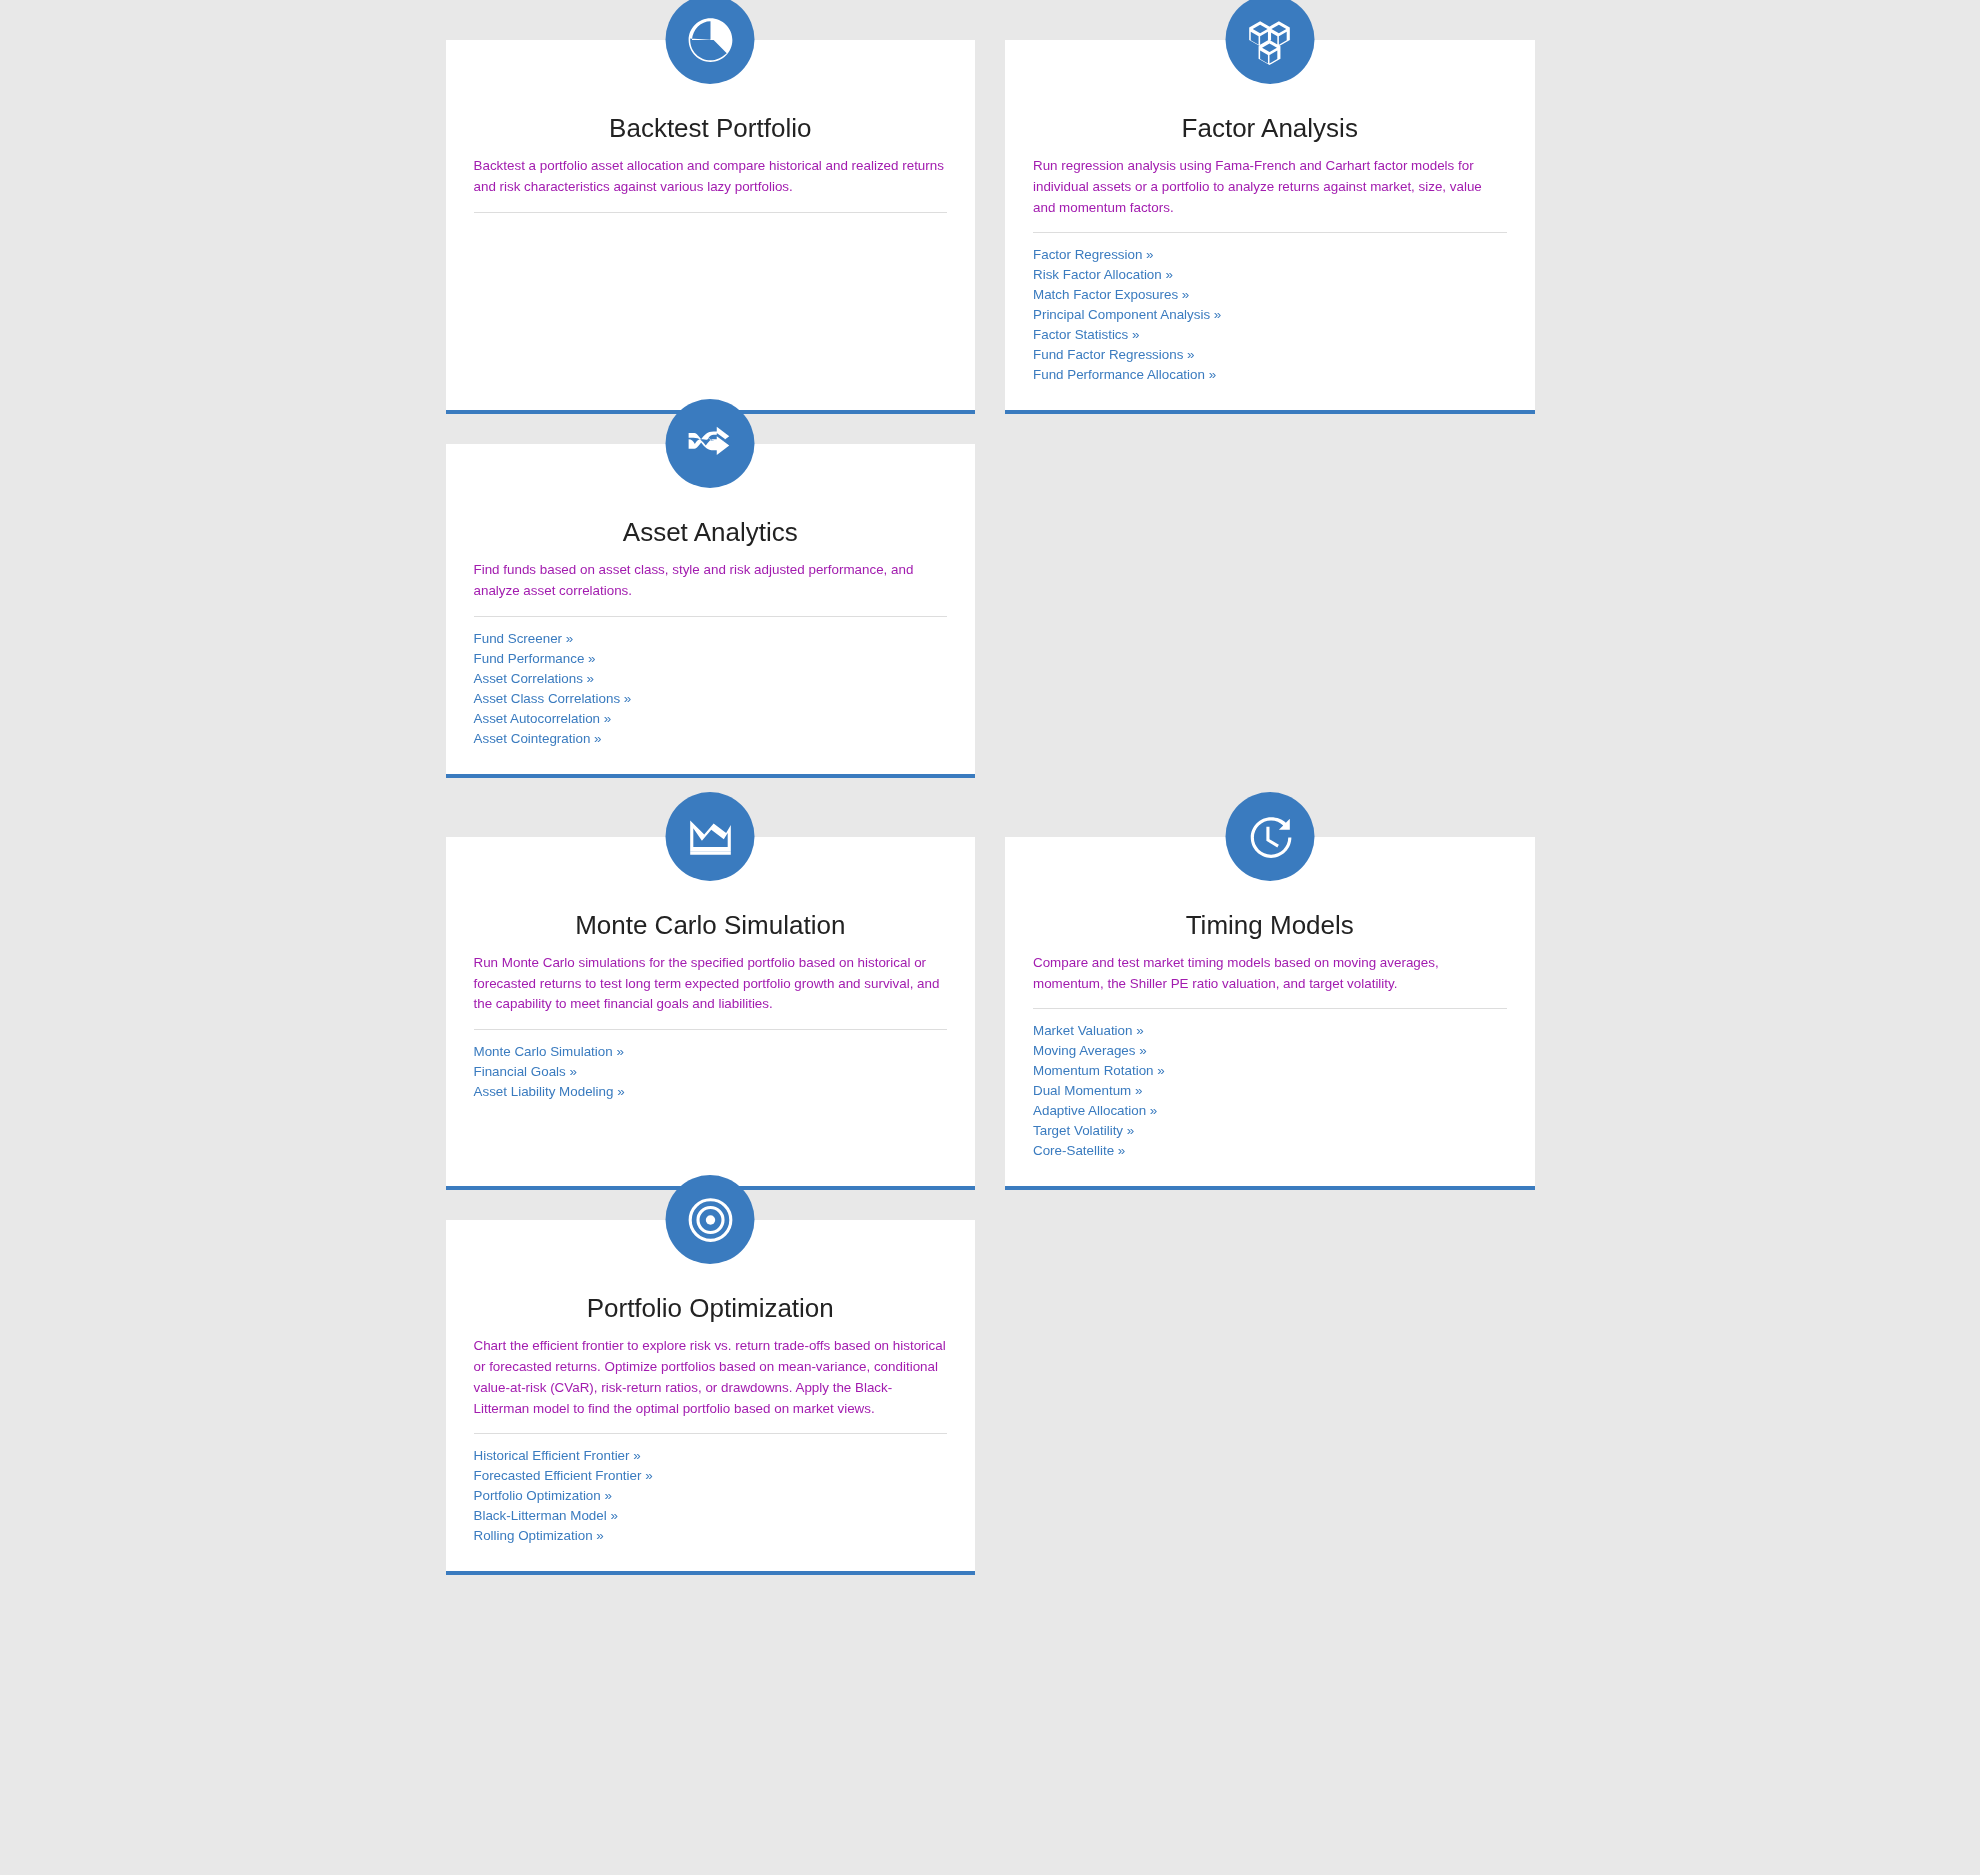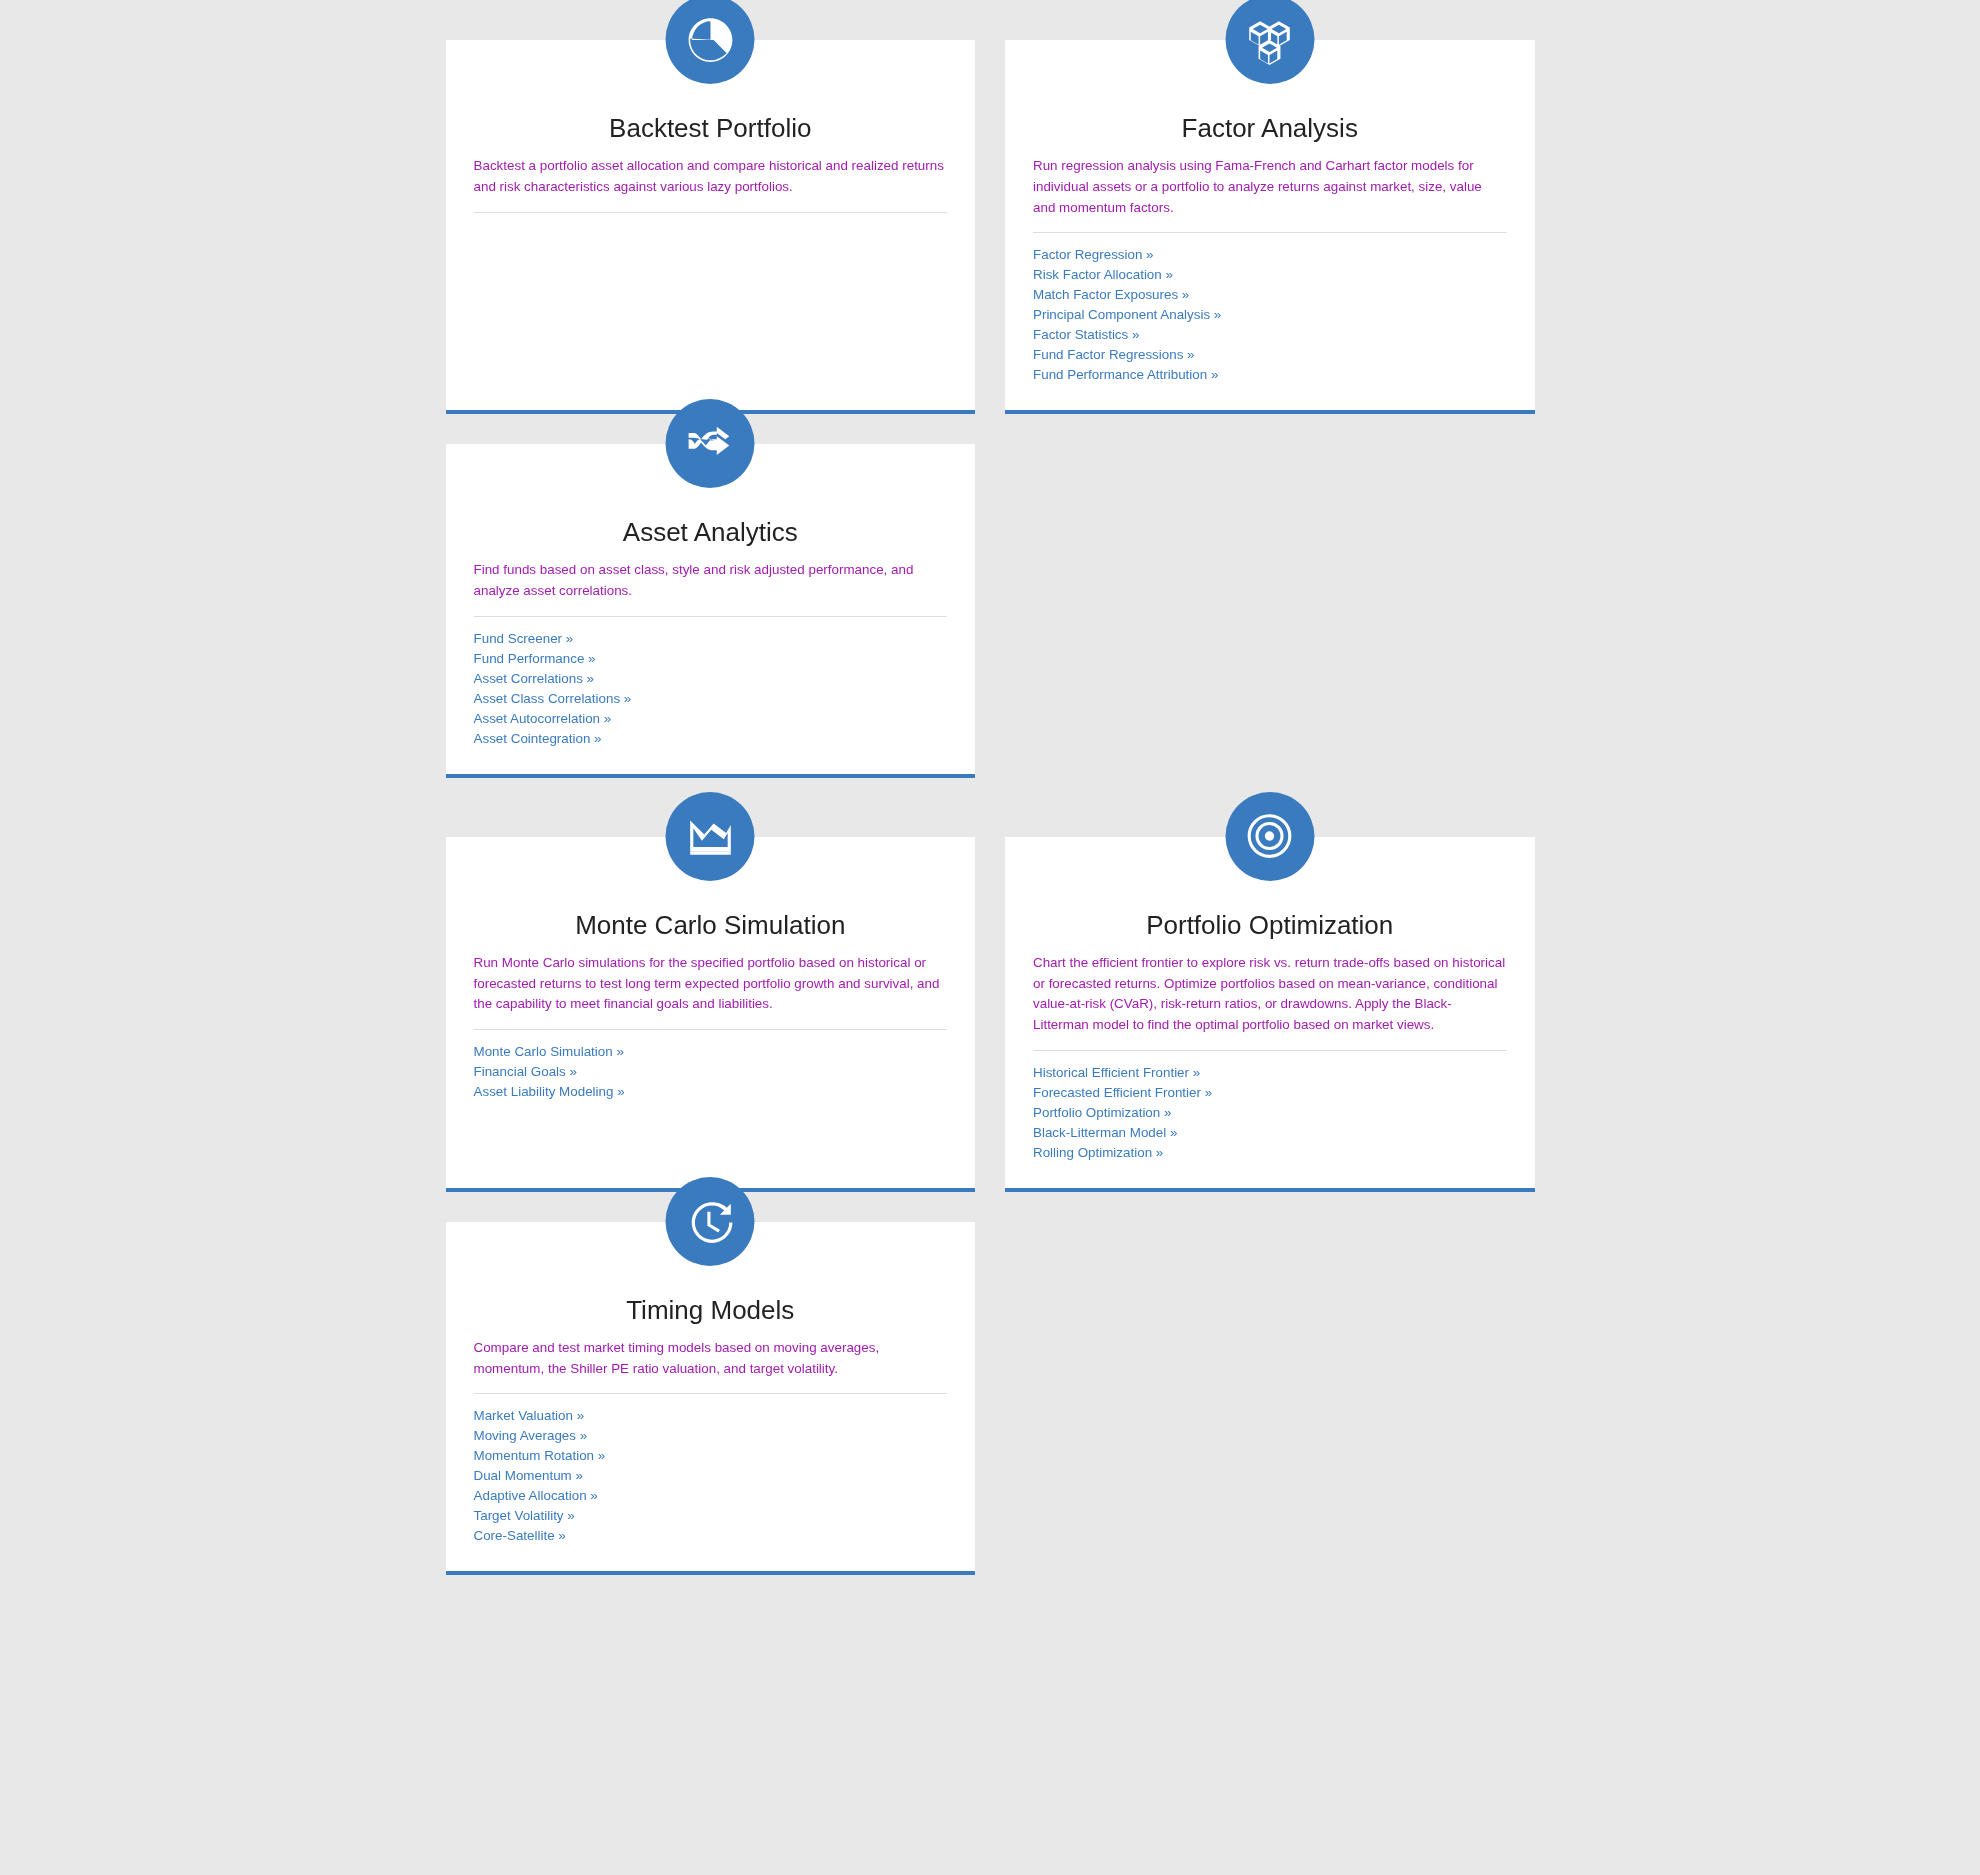--- a/index.html
+++ b/index.html
@@ -101,21 +101,21 @@
         <h2 class="card-title">Factor Analysis</h2>
         <p class="card-desc">Run regression analysis using Fama-French and Carhart factor models for individual assets or a portfolio to analyze returns against market, size, value and momentum factors.</p>
         <hr class="card-divider">
         <div class="card-links">
           <a class="card-link" href="#">Factor Regression »</a>
           <a class="card-link" href="#">Risk Factor Allocation »</a>
           <a class="card-link" href="#">Match Factor Exposures »</a>
           <a class="card-link" href="#">Principal Component Analysis »</a>
           <a class="card-link" href="#">Factor Statistics »</a>
           <a class="card-link" href="#">Fund Factor Regressions »</a>
-          <a class="card-link" href="#">Fund Performance Attribution »</a>
+          <a class="card-link" href="#">Fund Performance Allocation »</a>
         </div>
       </div>
       <div class="card">
         <div class="icon-circle">
           <svg viewBox="0 0 64 64" fill="white" xmlns="http://www.w3.org/2000/svg">
     <path d="M40 10l16 12-16 12V26H36c-4 0-6 2.5-10 8-4-5.5-8-10-16-10H4v-6h6c4 0 6 2.5 10 8 4-5.5 8-10 16-10h4V10zm0 4v6h-4c-2.8 0-4.5 1.2-6.5 3.8C31.5 25.8 33.8 28 37 28h3v6l11-8-11-8v-4zM4 38h6c4 0 6-2.5 10-8 4 5.5 8 10 16 10h4v6l16-12-16-12v6h-4c-2.8 0-4.5-1.2-6.5-3.8C27.5 28.2 25.2 26 22 26h-2c-3.8 0-6 2.5-8 6-2-3.5-4.4-6-8-6H4v6z"></path>
   </svg>
         </div>
         <h2 class="card-title">Asset Analytics</h2>
         <p class="card-desc">Find funds based on asset class, style and risk adjusted performance, and analyze asset correlations.</p>
@@ -143,51 +143,51 @@
         <hr class="card-divider">
         <div class="card-links">
           <a class="card-link" href="#">Monte Carlo Simulation »</a>
           <a class="card-link" href="#">Financial Goals »</a>
           <a class="card-link" href="#">Asset Liability Modeling »</a>
         </div>
       </div>
       <div class="card">
         <div class="icon-circle">
           <svg viewBox="0 0 64 64" fill="white" xmlns="http://www.w3.org/2000/svg">
+    <path d="M34 8C19.64 8 8 19.64 8 34s11.64 26 26 26 26-11.64 26-26H56c0 12.15-9.85 22-22 22S12 46.15 12 34s9.85-22 22-22c6.08 0 11.58 2.48 15.56 6.44L44 24h14V10l-5.06 5.06C48.52 10.66 41.66 8 34 8zM32 20v16l12 7.2-2 3.4-14-8.4V20h4z"></path>
+  </svg>
+        </div>
+        <h2 class="card-title">Timing Models</h2>
+        <p class="card-desc">Compare and test market timing models based on moving averages, momentum, the Shiller PE ratio valuation, and target volatility.</p>
+        <hr class="card-divider">
+        <div class="card-links">
+          <a class="card-link" href="#">Market Valuation »</a>
+          <a class="card-link" href="#">Moving Averages »</a>
+          <a class="card-link" href="#">Momentum Rotation »</a>
+          <a class="card-link" href="#">Dual Momentum »</a>
+          <a class="card-link" href="#">Adaptive Allocation »</a>
+          <a class="card-link" href="#">Target Volatility »</a>
+          <a class="card-link" href="#">Core-Satellite »</a>
+        </div>
+      </div>
+      <div class="card">
+        <div class="icon-circle">
+          <svg viewBox="0 0 64 64" fill="white" xmlns="http://www.w3.org/2000/svg">
     <circle cx="32" cy="32" r="26" stroke="white" stroke-width="4" fill="none"></circle>
     <circle cx="32" cy="32" r="16" stroke="white" stroke-width="4" fill="none"></circle>
     <circle cx="32" cy="32" r="6" fill="white"></circle>
     <path d="M32 6V18M32 46v12M6 32H18M46 32h12"></path>
   </svg>
         </div>
         <h2 class="card-title">Portfolio Optimization</h2>
         <p class="card-desc">Chart the efficient frontier to explore risk vs. return trade-offs based on historical or forecasted returns. Optimize portfolios based on mean-variance, conditional value-at-risk (CVaR), risk-return ratios, or drawdowns. Apply the Black-Litterman model to find the optimal portfolio based on market views.</p>
         <hr class="card-divider">
         <div class="card-links">
           <a class="card-link" href="#">Historical Efficient Frontier »</a>
           <a class="card-link" href="#">Forecasted Efficient Frontier »</a>
           <a class="card-link" href="#">Portfolio Optimization »</a>
           <a class="card-link" href="#">Black-Litterman Model »</a>
           <a class="card-link" href="#">Rolling Optimization »</a>
         </div>
       </div>
-      <div class="card">
-        <div class="icon-circle">
-          <svg viewBox="0 0 64 64" fill="white" xmlns="http://www.w3.org/2000/svg">
-    <path d="M34 8C19.64 8 8 19.64 8 34s11.64 26 26 26 26-11.64 26-26H56c0 12.15-9.85 22-22 22S12 46.15 12 34s9.85-22 22-22c6.08 0 11.58 2.48 15.56 6.44L44 24h14V10l-5.06 5.06C48.52 10.66 41.66 8 34 8zM32 20v16l12 7.2-2 3.4-14-8.4V20h4z"></path>
-  </svg>
-        </div>
-        <h2 class="card-title">Timing Models</h2>
-        <p class="card-desc">Compare and test market timing models based on moving averages, momentum, the Shiller PE ratio valuation, and target volatility.</p>
-        <hr class="card-divider">
-        <div class="card-links">
-          <a class="card-link" href="#">Market Valuation »</a>
-          <a class="card-link" href="#">Moving Averages »</a>
-          <a class="card-link" href="#">Momentum Rotation »</a>
-          <a class="card-link" href="#">Dual Momentum »</a>
-          <a class="card-link" href="#">Adaptive Allocation »</a>
-          <a class="card-link" href="#">Target Volatility »</a>
-          <a class="card-link" href="#">Core-Satellite »</a>
-        </div>
-      </div>
     </div>
   </div>
 
 
 </body></html>

